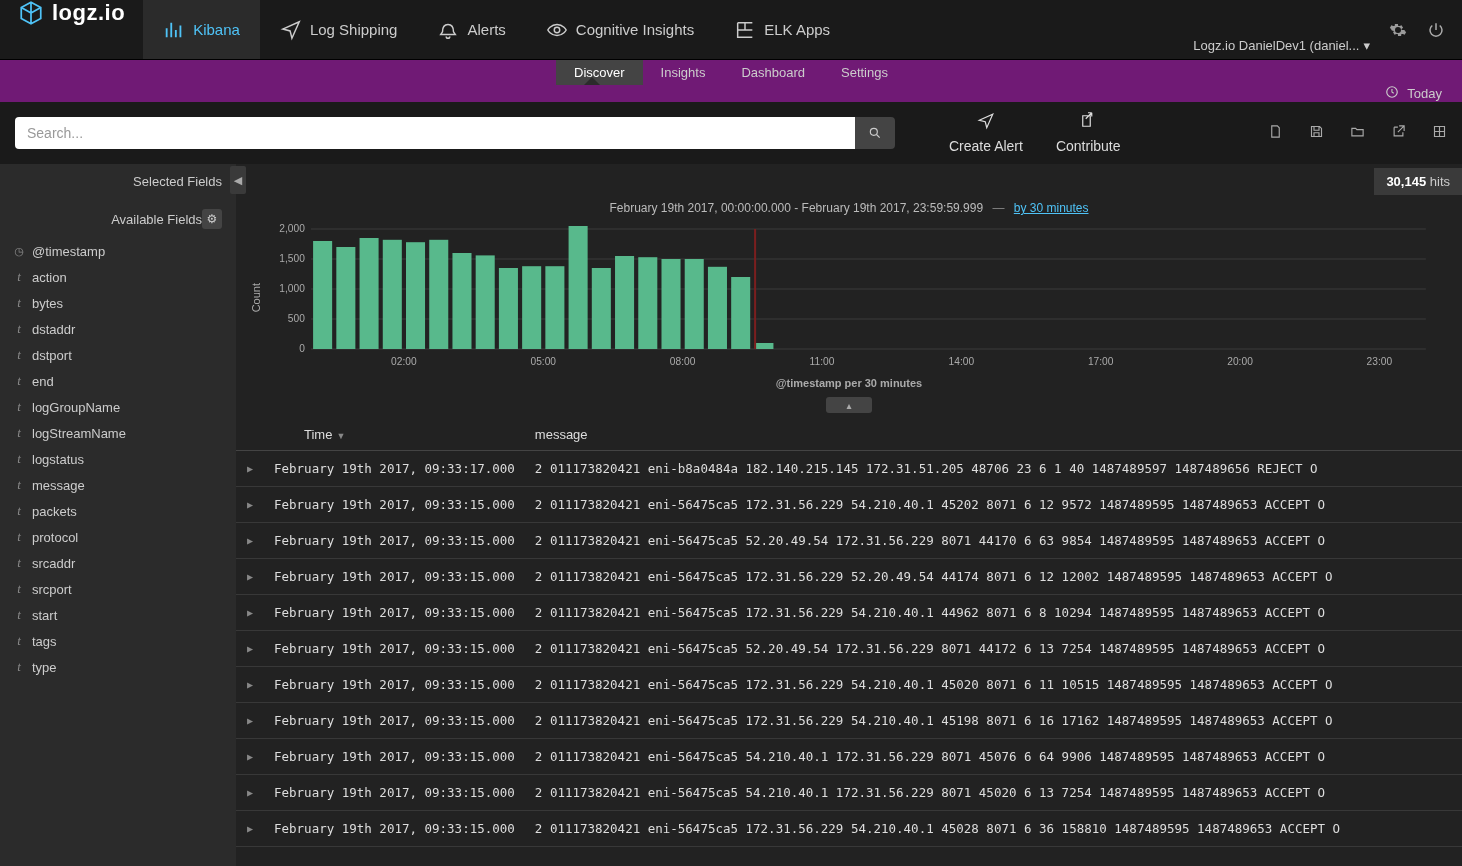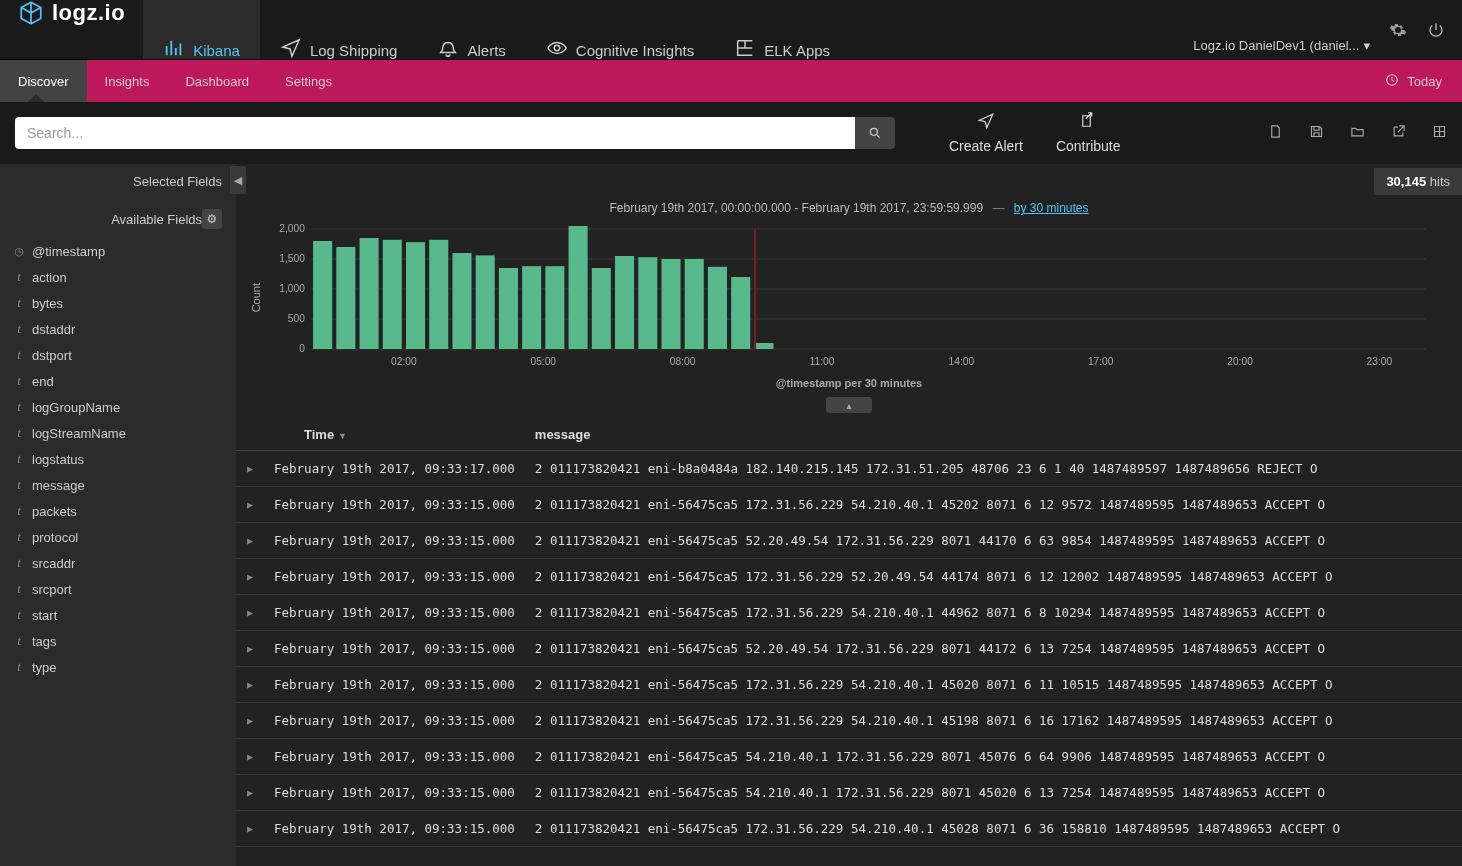--- a/index.html
+++ b/index.html
@@ -2,28 +2,28 @@
 <html><head>
 <meta charset="utf-8">
 <style>
   * { margin:0; padding:0; box-sizing:border-box; }
   body { background:#1a1a1a; color:#ccc; font-family:"Helvetica Neue",Arial,sans-serif; font-size:13px; width:1462px; height:866px; overflow:hidden; }
 
   
   .topnav { height:60px; background:#1a1a1a; display:flex; align-items:center; border-bottom:1px solid #000;}
   .logo { display:flex; align-items:flex-start; gap:8px; padding:0 18px; height:100%; }
   .logo-text { font-weight:600; font-size:22px; color:#fff; letter-spacing:0.5px;}
-  .nav-item { display:flex; align-items:flex-end; gap:8px; padding:0 20px; height:100%; cursor:pointer; font-size:15px; color:#ccc;}
+  .nav-item { display:flex; align-items:center; gap:8px; padding:0 20px; height:100%; cursor:pointer; font-size:15px; color:#ccc;}
   .nav-item.active { background:#2b2b2b; color:#4fc3f7; }
   .nav-right { margin-left:auto; display:flex; align-items:center; padding-right:16px; gap:18px;}
   .account { font-size:13px; color:#ccc; display:flex; align-items:center; gap:4px; cursor:pointer;margin-top:32px;}
   .icon-btn { width:20px; height:20px; display:flex; align-items:center; justify-content:center; cursor:pointer; color:#aaa;}
 
   
-  .subnav { height:42px; background:#be185d; display:flex; align-items:center; }
+  .subnav { height:42px; background:#701a75; display:flex; align-items:center;flex-direction:column; }
   .subnav-item { padding:0 18px; height:100%; display:flex; align-items:center; cursor:pointer; color:#ccc; font-size:13px;}
   .subnav-item.active { background:#444; color:#fff;}
   .subnav-right { margin-left:auto; display:flex; align-items:center; gap:8px; padding-right:20px; color:#ccc;}
 
   
   .searchrow { display:flex; align-items:center; padding:10px 15px; gap:5px; background:#1a1a1a;}
   .search-wrap { display:flex; flex:0 0 880px;}
   .search-input { flex:1; height:32px; background:#fff; border:none; border-radius:4px 0 0 4px; padding:0 12px; font-size:14px; color:#333;}
   .search-input::placeholder{color:#999;}
   .search-btn { width:40px; height:32px; background:#444; border:none; border-radius:0 4px 4px 0; display:flex; align-items:center; justify-content:center; cursor:pointer; color:#ccc;}
@@ -55,21 +55,21 @@
   .chart-area { display:flex; padding:0 30px 0 10px; position:relative;}
   .ylabel { writing-mode:vertical-rl; transform:rotate(180deg); font-size:11px; color:#aaa; align-self:center; padding:0 4px;}
   .chart-canvas { flex:1; position:relative; height:150px;}
   .chart-svg { width:100%; height:100%;}
   .xlabel { text-align:center; font-size:11px; color:#aaa; font-weight:bold; padding:4px 0 8px 0;}
 
   .collapse-toggle { margin:0 auto; width:46px; height:16px; background:#444; border-radius:3px; display:flex; align-items:center; justify-content:center; cursor:pointer; color:#aaa; font-size:10px;}
 
   .table-wrap { flex:1; overflow:auto; margin-top:6px;}
   .log-table { width:100%; border-collapse:collapse; }
-  .log-table th { text-align:left; padding:8px 10px; font-size:13px; font-weight:bold; border-bottom:1px solid #444; color:#ddd;}
+  .log-table th { text-align:left; padding:8px 10px; font-size:13px; font-weight:normal; border-bottom:1px solid #444; color:#ddd;}
   .log-table th.time-col { padding-left:40px; width:260px;}
   .log-table td { padding:10px 10px; font-family:Menlo,Consolas,monospace; font-size:12.5px; border-bottom:1px solid #383838; color:#ddd; white-space:nowrap;}
   .log-table td.caret { width:28px; text-align:center; cursor:pointer; color:#888; font-size:10px;}
   .log-table td.time-cell { width:240px;}
   .sort-arrow { font-size:9px; color:#888; margin-left:4px;}
   .triangle-up { position:absolute; left:28px; bottom:0; width:0;height:0;border-left:8px solid transparent;border-right:8px solid transparent;border-bottom:8px solid #2b2b2b;}
   .subnav-active-wrap{position:relative;}
 
   svg .bar{ fill:#58b98c;}
   svg .grid{ stroke:#3a3a3a; stroke-width:1;}

